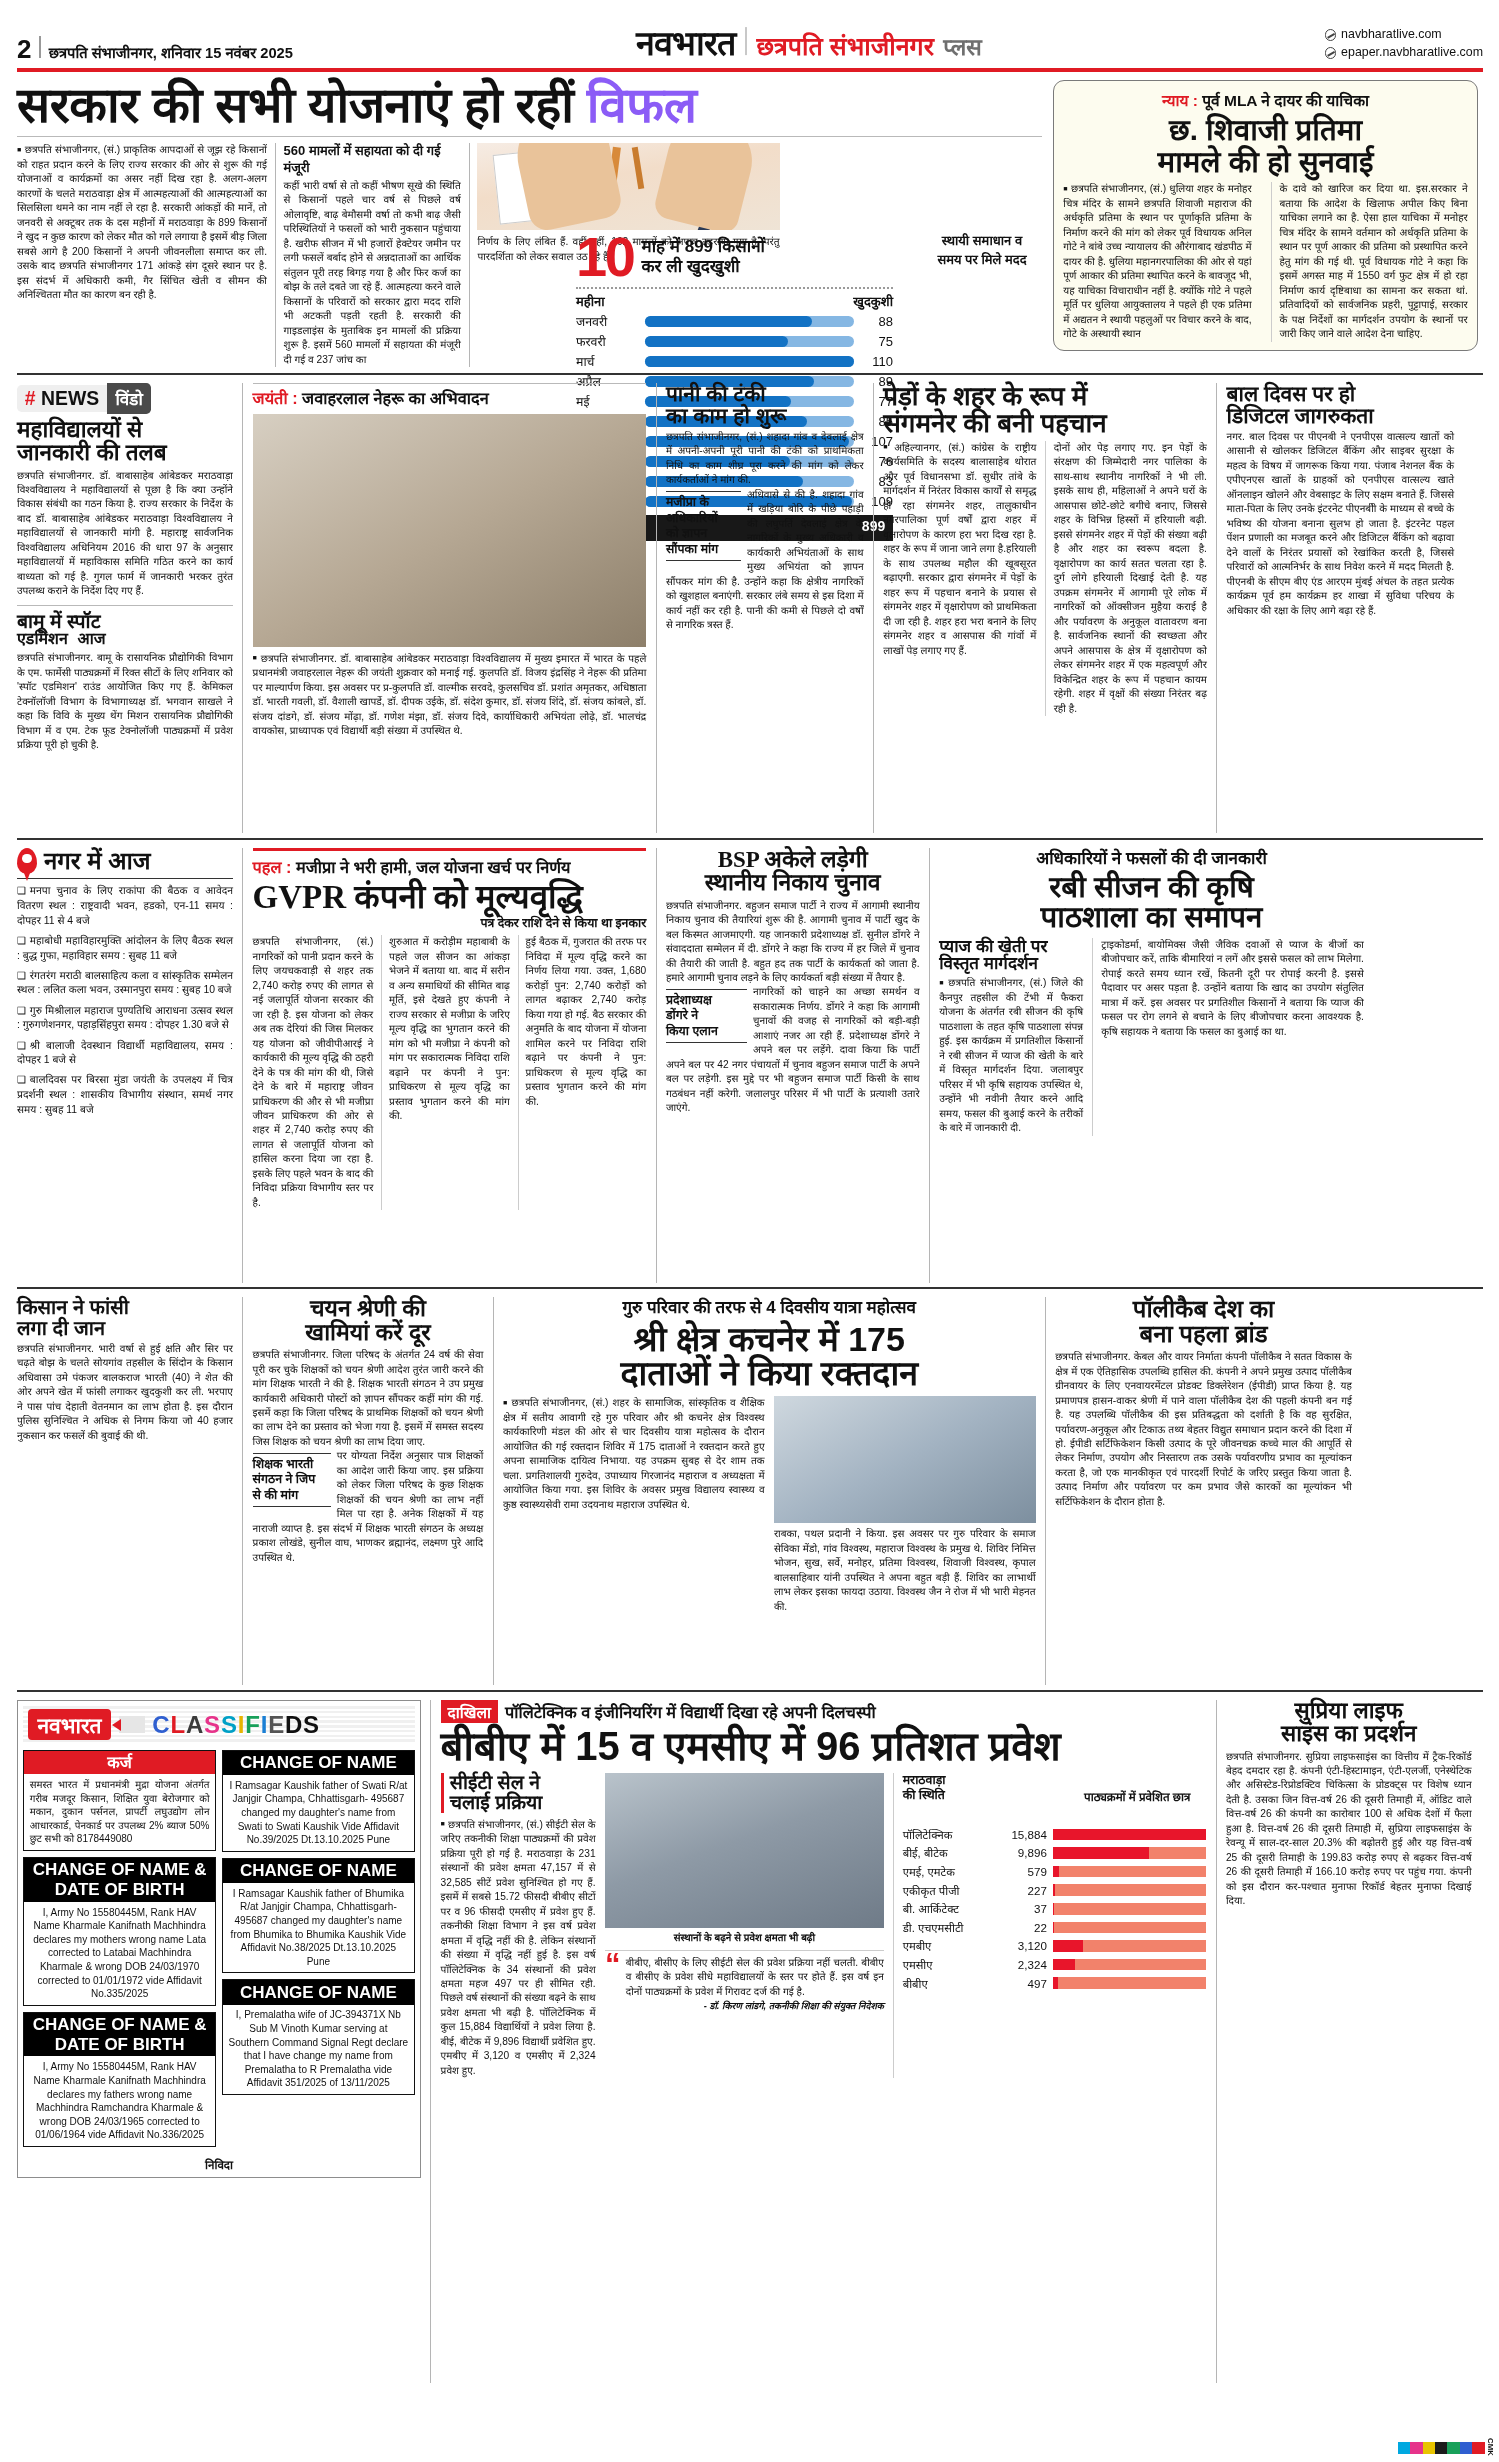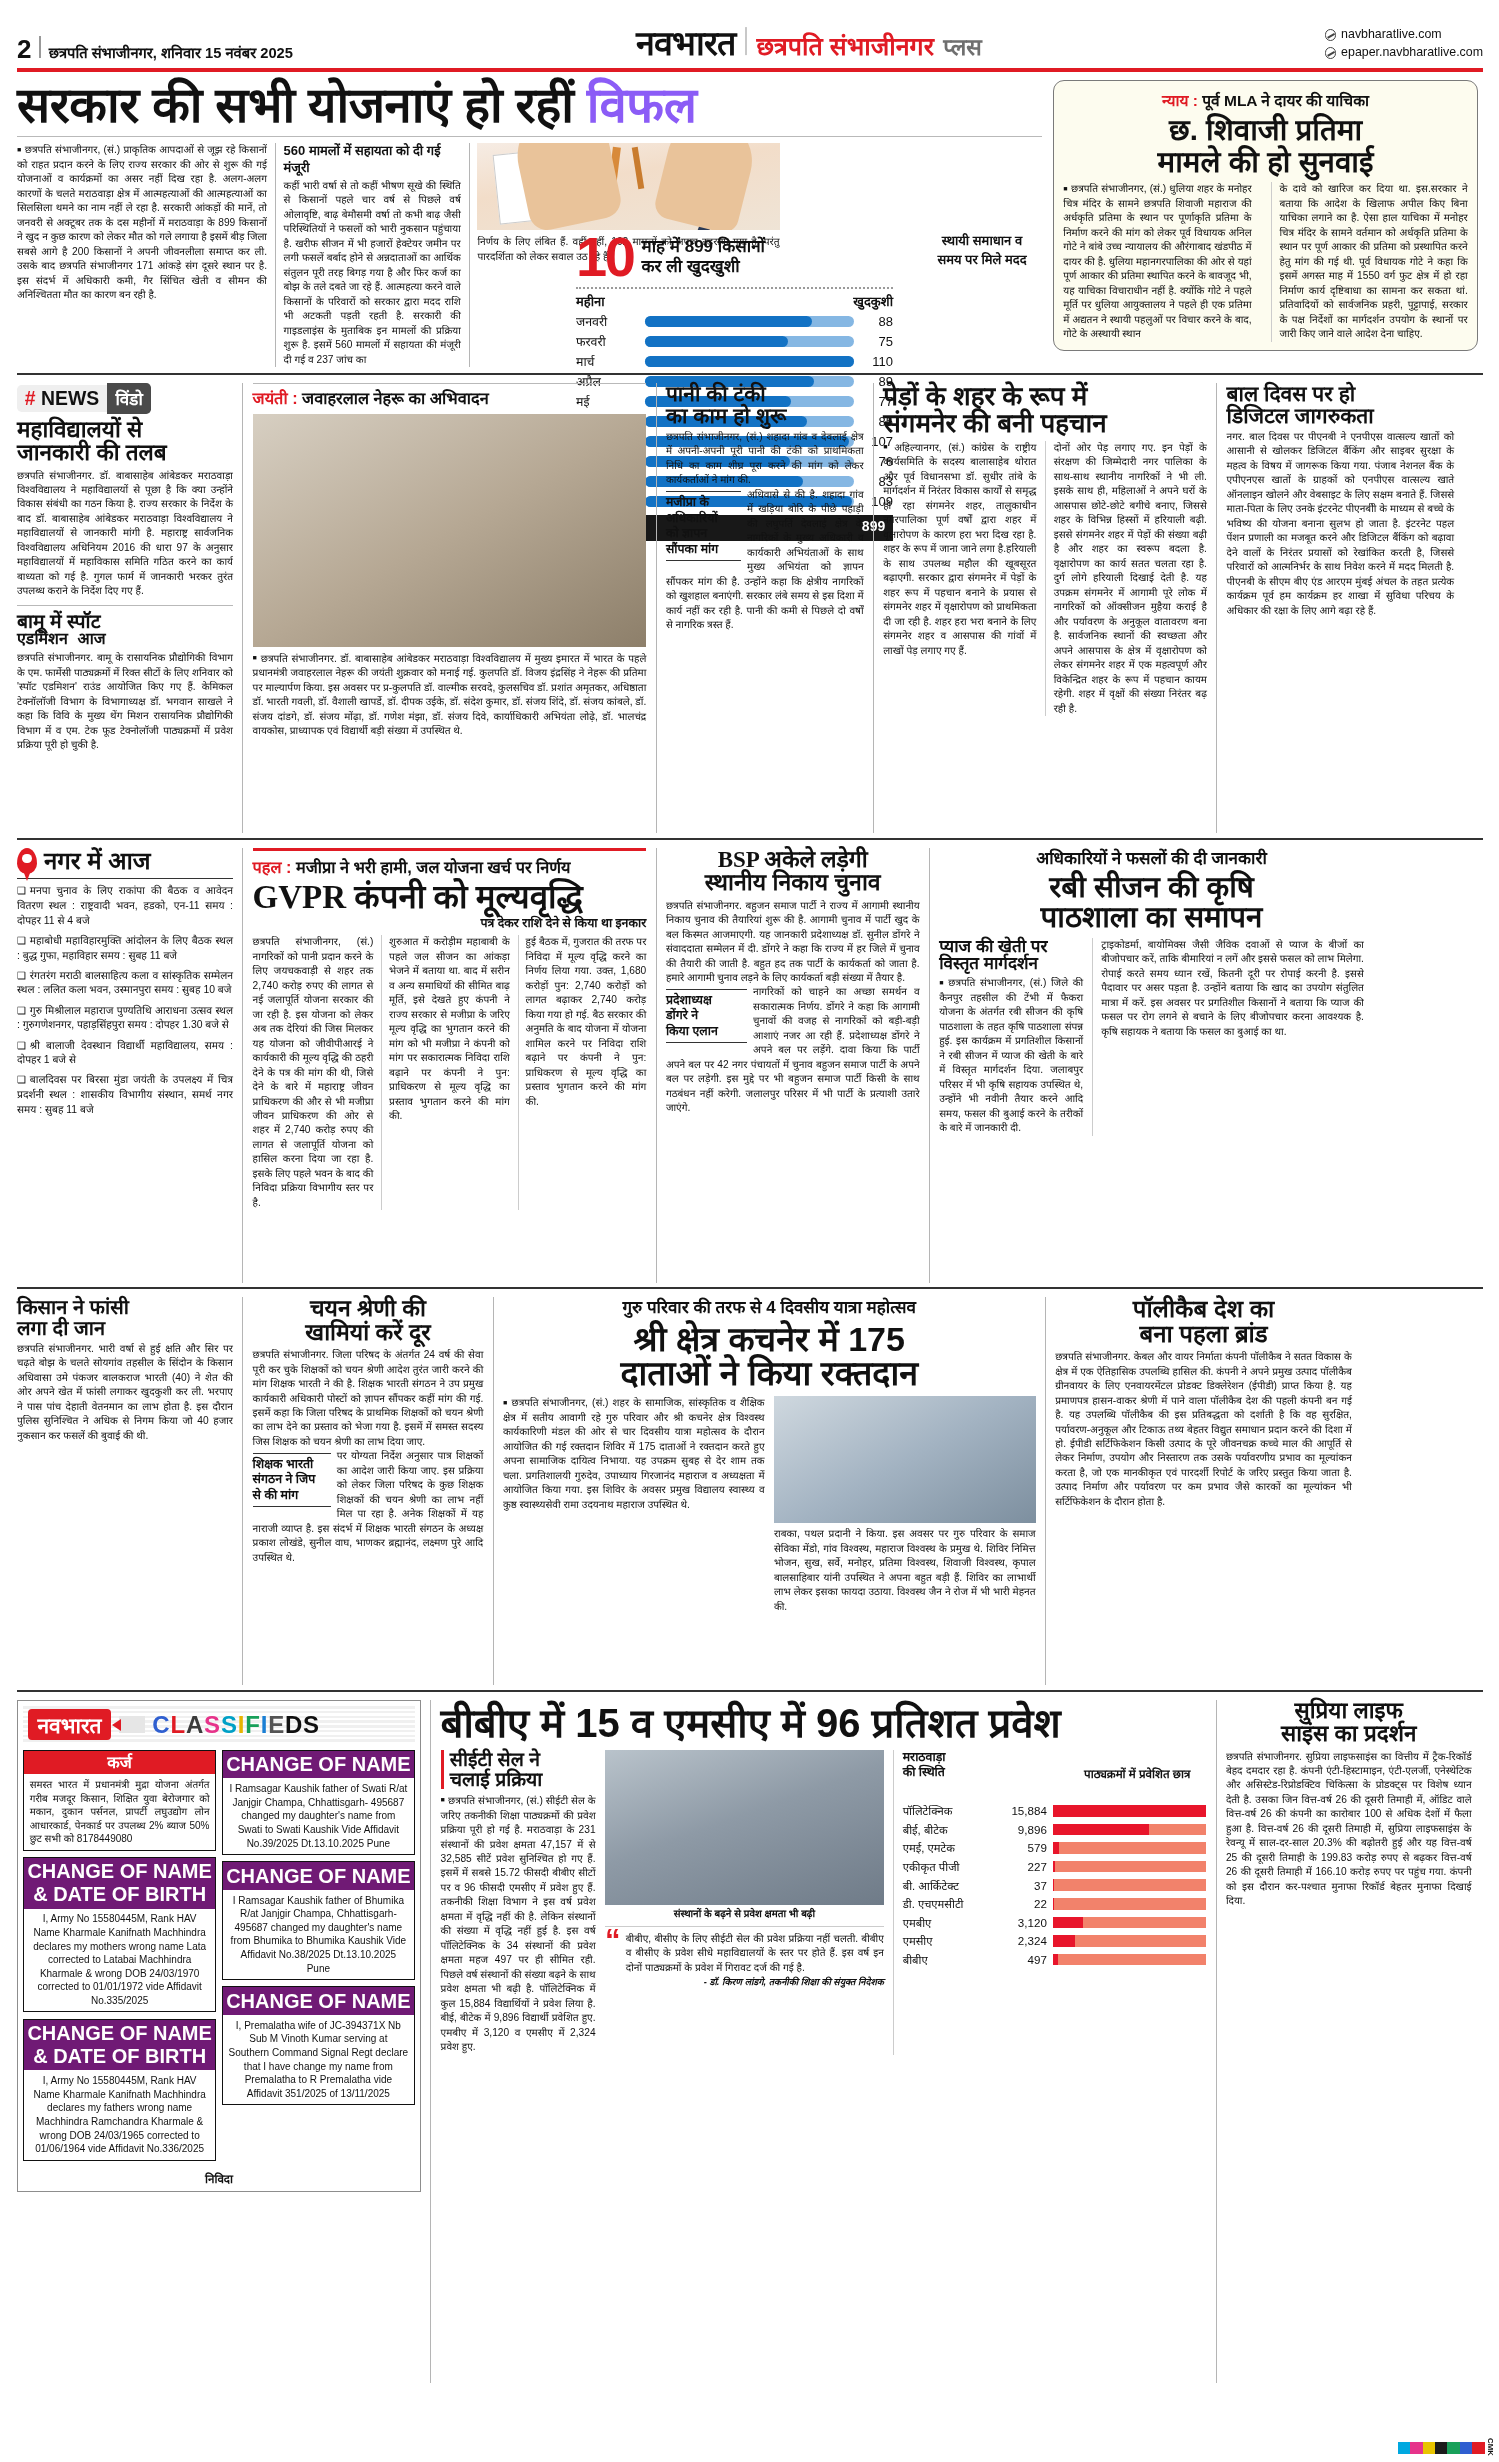--- a/index.html
+++ b/index.html
@@ -124,21 +124,21 @@
   .cls-logo { background:#e01b24; color:#fff; font-weight:bold; font-size:21px; padding:1.6px 9.3px; border-radius:3.9px;}
   .cls-word { font-size:24px; font-weight:bold; letter-spacing:0.8px; }
   .cls-word span:nth-child(1){color:#2f5fd0}.cls-word span:nth-child(2){color:#e01b24}
   .cls-word span:nth-child(3){color:#3b3b3b}.cls-word span:nth-child(4){color:#e6338a}
   .cls-word span:nth-child(5){color:#00a0c6}.cls-word span:nth-child(6){color:#e8b400}
   .cls-word span:nth-child(7){color:#19a05a}.cls-word span:nth-child(8){color:#1b7fd4}
   .cls-word span:nth-child(9){color:#555}
   .megaphone{width:26px;height:17px;background:#e6e6e6;position:relative;}
   .megaphone:before{content:"";position:absolute;left:-6.2px;top:2.3px;border-top:6.2px solid transparent;border-bottom:6.2px solid transparent;border-right:9.3px solid #e01b24;}
   .ad { border:0.8px solid #111; margin-bottom:6.2px; }
-  .ad-hdr { background:#701a75; color:#fff; text-align:center; font-weight:bold; font-size:20px; padding:2.3px 1.6px; line-height:1.15;}
+  .ad-hdr { background:#000000; color:#fff; text-align:center; font-weight:bold; font-size:17px; padding:2.3px 1.6px; line-height:1.15;}
   .ad-hdr-red { background:#e01b24; font-size:16.3px;}
   .ad-body { padding:3.9px 5.4px; font-size:10px; line-height:1.36; text-align:center; }
   .ad-body.just { text-align:justify; }
 
   
   .bchart-title { font-size:11.6px; font-weight:bold; text-align:center; margin-bottom:6.2px;}
   .b-row { display:flex; align-items:center; gap:6.2px; height:18.6px; }
   .b-lab { width:93px; font-size:11.3px; }
   .b-val { width:45px; text-align:right; font-size:11.6px; }
   .b-track { flex:1; height:11.6px; background:#f2826b; position:relative;}
@@ -527,20 +527,24 @@
                 <div class="ad-hdr">CHANGE OF NAME</div>
                 <div class="ad-body">I, Premalatha wife of JC-394371X Nb Sub M Vinoth Kumar serving at Southern Command Signal Regt declare that I have change my name from Premalatha to R Premalatha vide Affidavit 351/2025 of 13/11/2025</div>
               </div>
             </div>
         </div>
         <div style="text-align:center;font-weight:bold;font-size:11.6px;margin-top:3.9px;">निविदा</div>
       </div>
     </div>
 
     <div class="cell" style="width:776px;">
+      <div style="display:flex;align-items:center;gap:7px;">
+        <span class="tag">दाखिला</span>
+        <span class="kicker">पॉलिटेक्निक व इंजीनियरिंग में विद्यार्थी दिखा रहे अपनी दिलचस्पी</span>
+      </div>
       <div class="hl" style="font-size:40px;margin-top:3.1px;">बीबीए में 15 व एमसीए में 96 प्रतिशत प्रवेश</div>
       <div style="display:flex;gap:9.3px;margin-top:6.2px;">
         <div style="flex:0 0 155px;">
           <div class="hl" style="font-size:19.4px;border-left:3.9px solid #e01b24;padding-left:6.2px;">सीईटी सेल ने</div>
           <div class="hl" style="font-size:19.4px;border-left:3.9px solid #e01b24;padding-left:6.2px;">चलाई प्रक्रिया</div>
           <div class="body-txt sq" style="margin-top:4.7px;">छत्रपति संभाजीनगर, (सं.) सीईटी सेल के जरिए तकनीकी शिक्षा पाठ्यक्रमों की प्रवेश प्रक्रिया पूरी हो गई है. मराठवाड़ा के 231 संस्थानों की प्रवेश क्षमता 47,157 में से 32,585 सीटें प्रवेश सुनिश्चित हो गए हैं. इसमें में सबसे 15.72 फीसदी बीबीए सीटों पर व 96 फीसदी एमसीए में प्रवेश हुए हैं. तकनीकी शिक्षा विभाग ने इस वर्ष प्रवेश क्षमता में वृद्धि नहीं की है. लेकिन संस्थानों की संख्या में वृद्धि नहीं हुई है. इस वर्ष पॉलिटेक्निक के 34 संस्थानों की प्रवेश क्षमता महज 497 पर ही सीमित रही. पिछले वर्ष संस्थानों की संख्या बढ़ने के साथ प्रवेश क्षमता भी बढ़ी है. पॉलिटेक्निक में कुल 15,884 विद्यार्थियों ने प्रवेश लिया है. बीई, बीटेक में 9,896 विद्यार्थी प्रवेशित हुए. एमबीए में 3,120 व एमसीए में 2,324 प्रवेश हुए.</div>
         </div>
         <div style="flex:0 0 279px;">
           <div class="photo ph-a" style="height:155px;"></div>
           <div class="cap" style="text-align:center;font-size:10px;">संस्थानों के बढ़ने से प्रवेश क्षमता भी बढ़ी</div>

